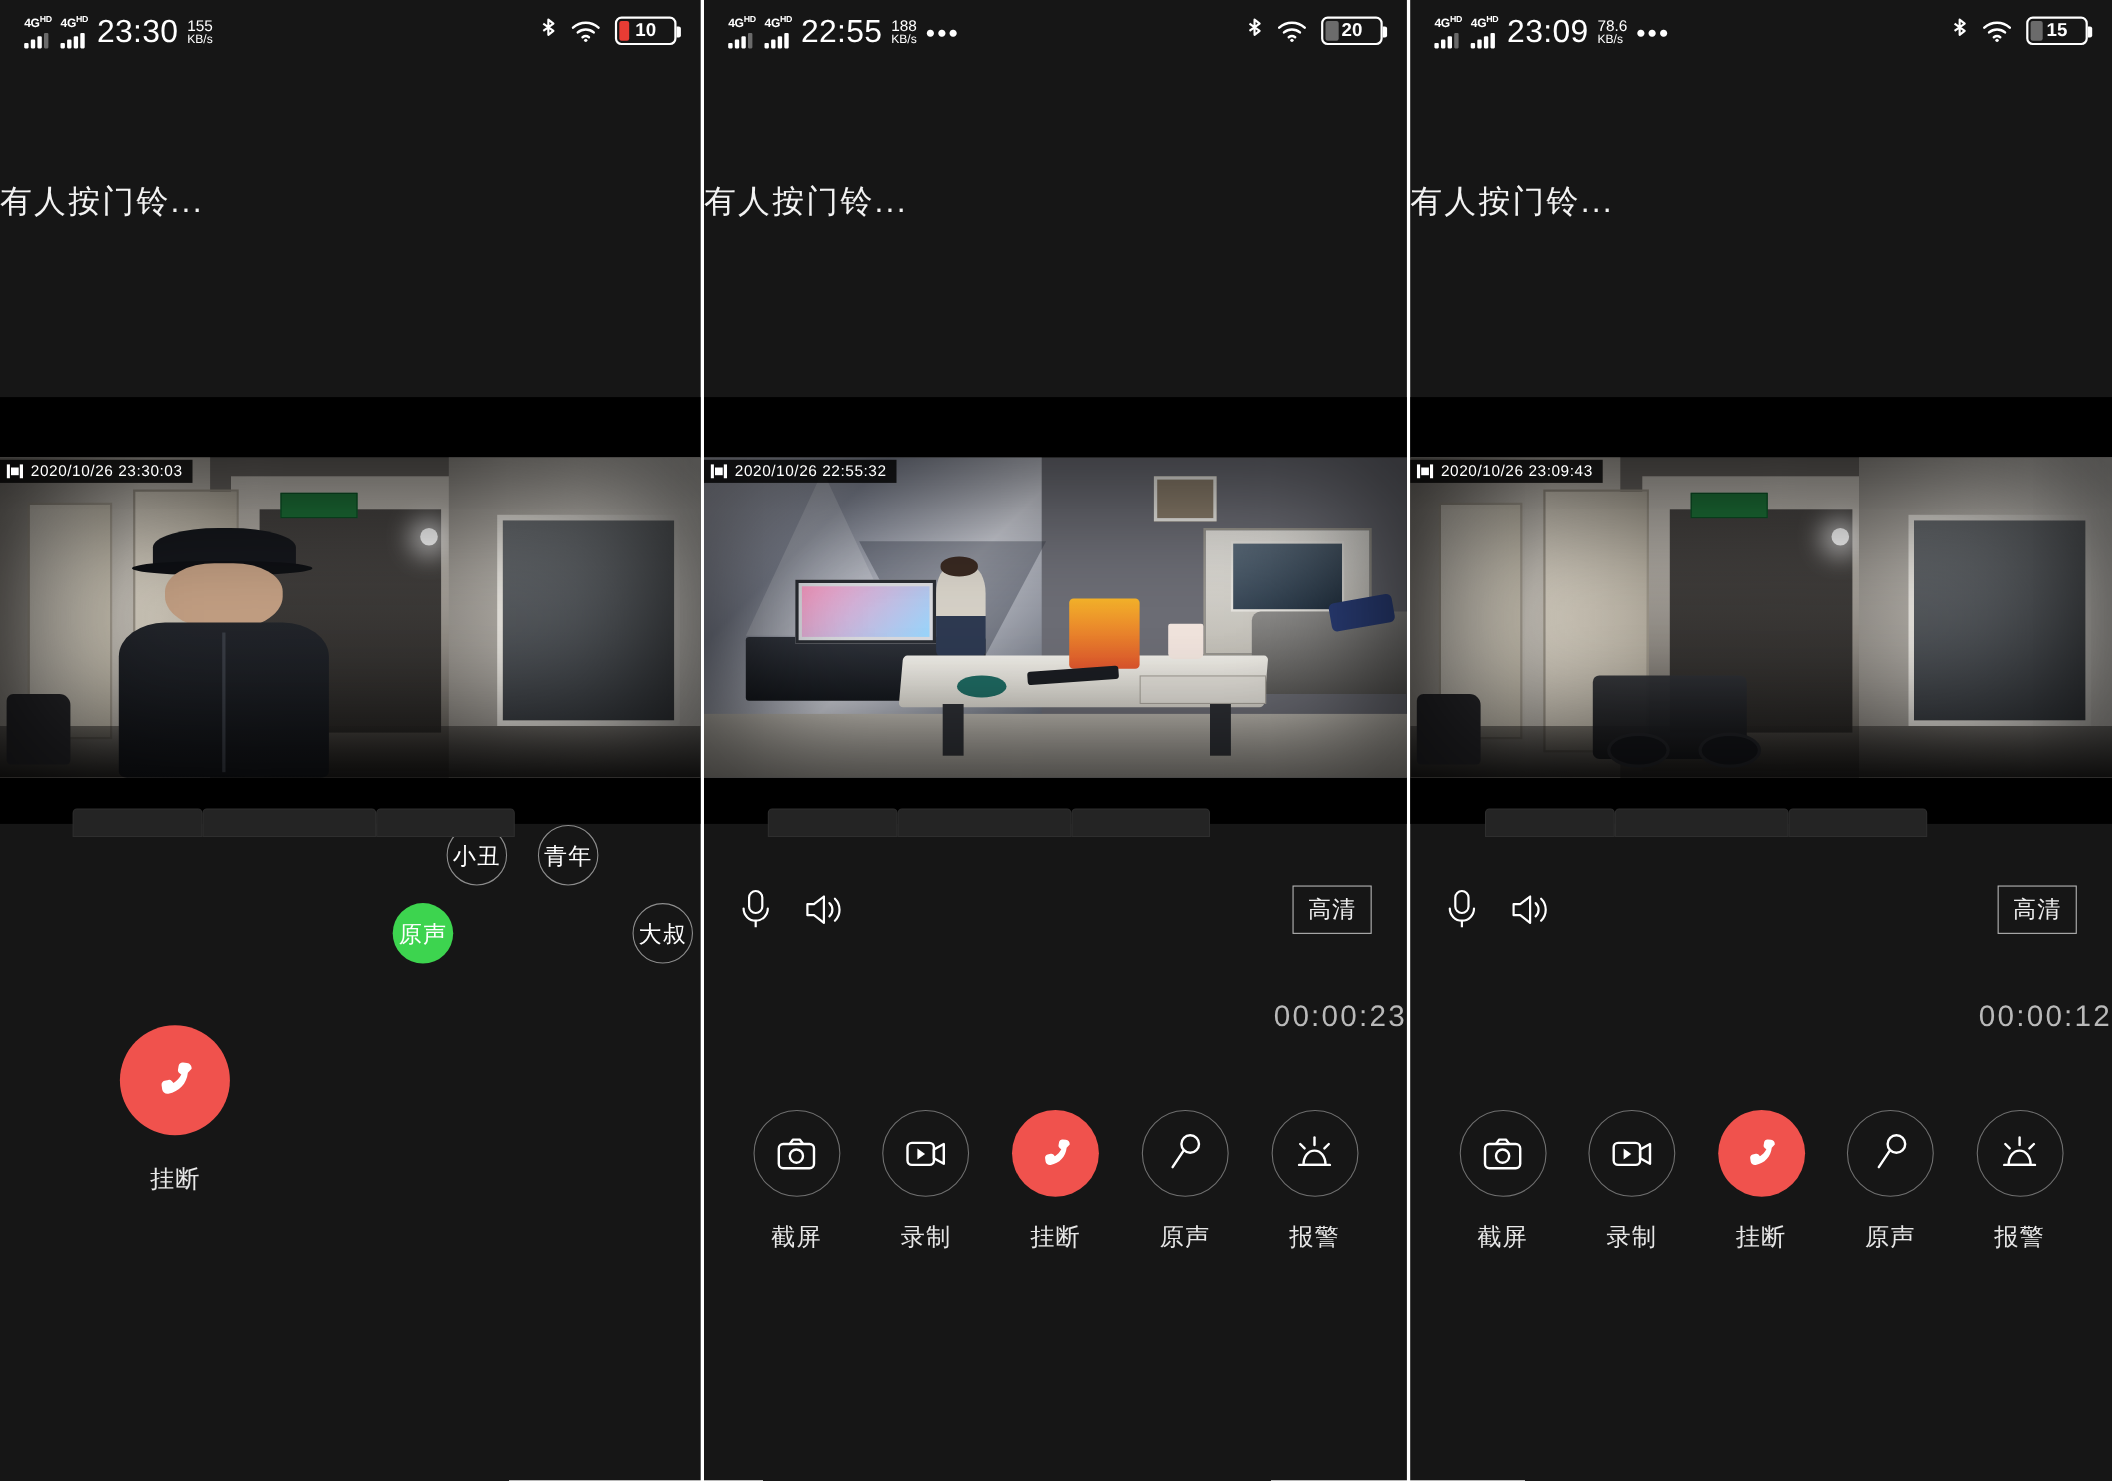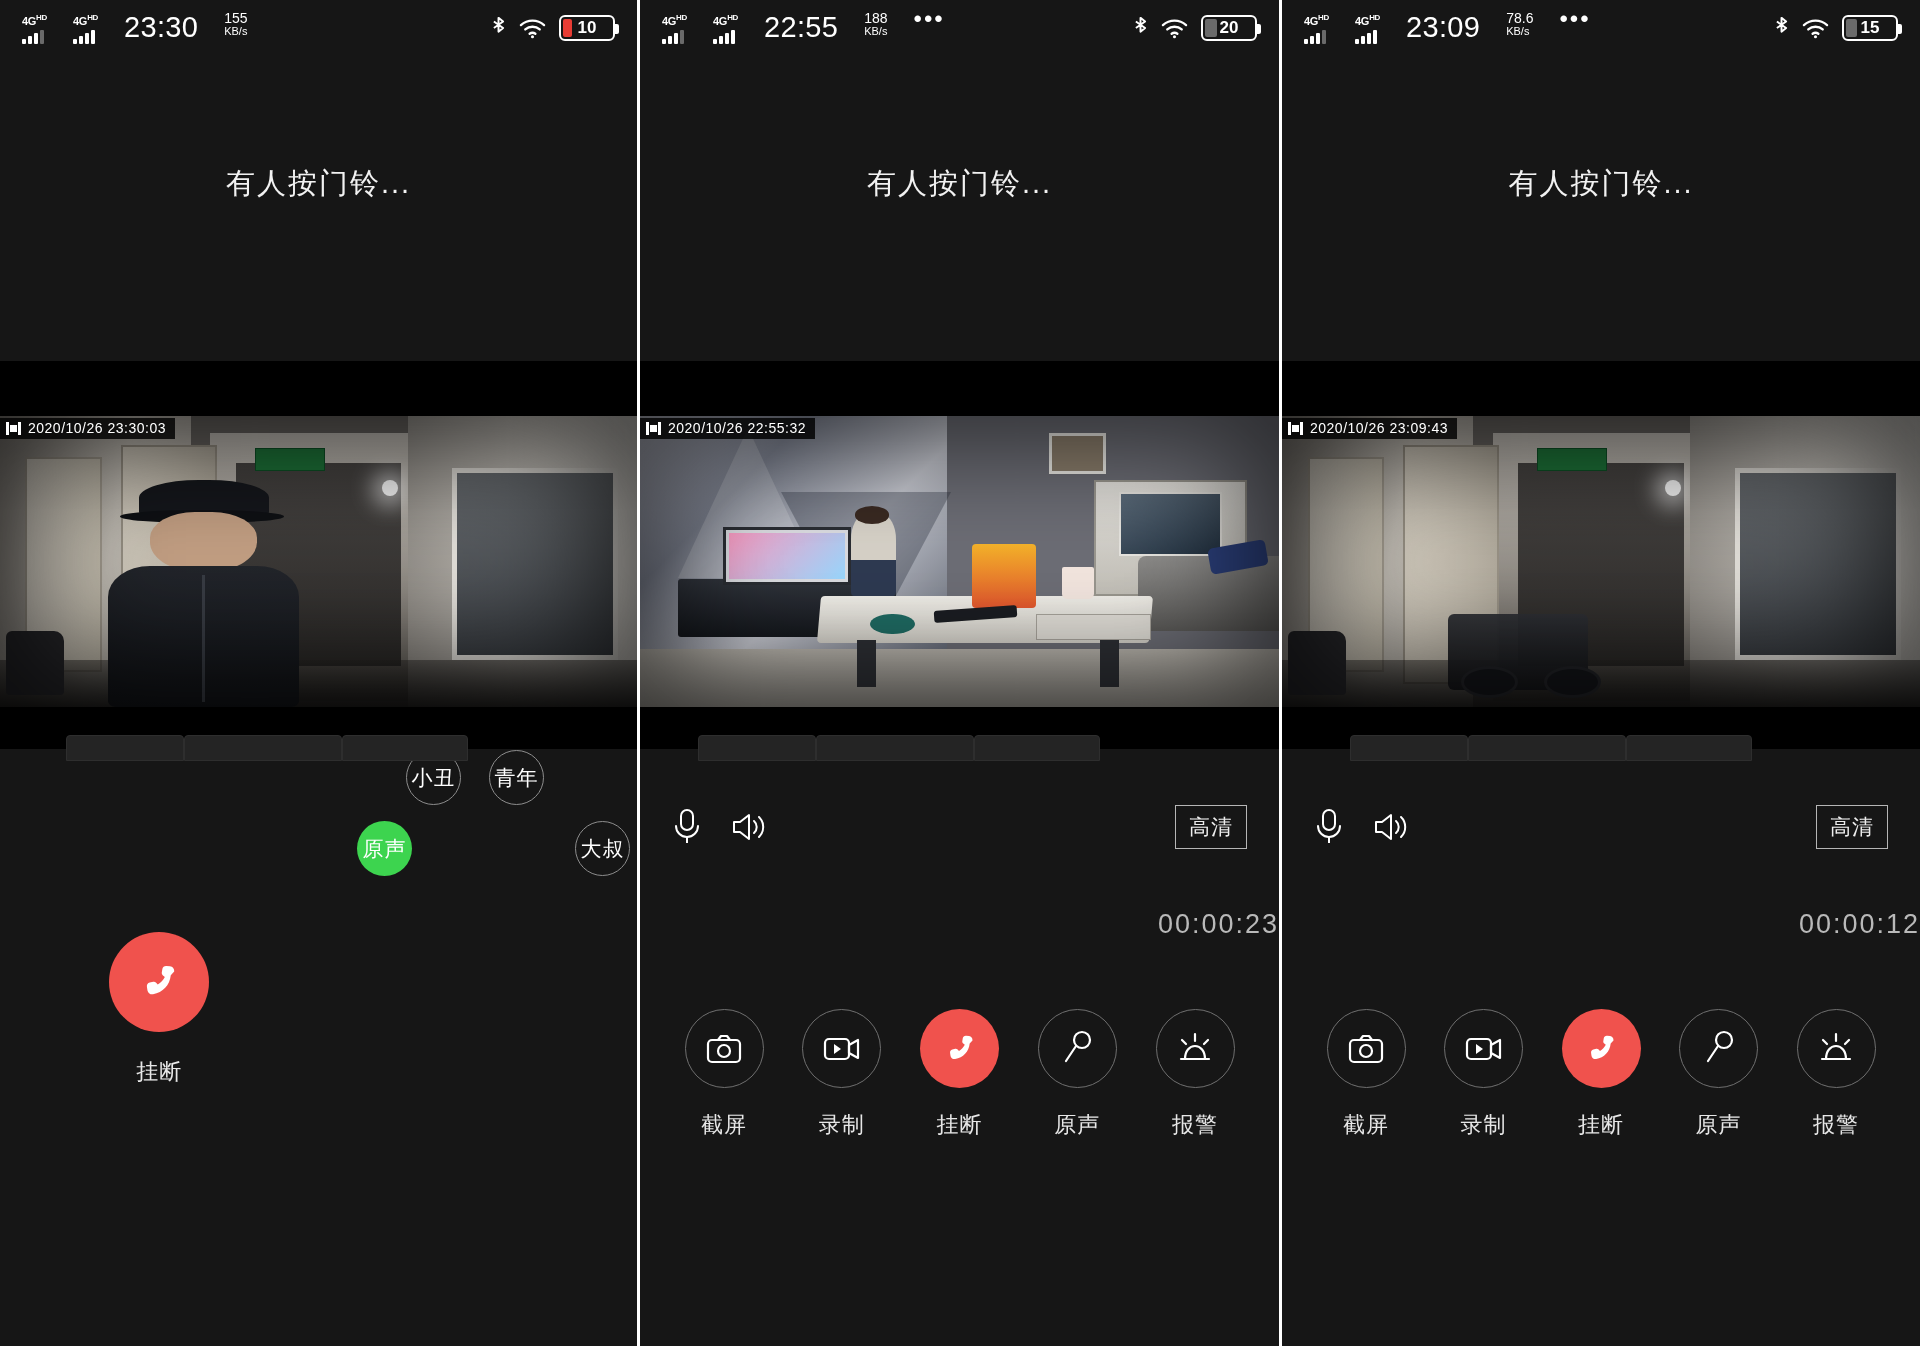--- a/index.html
+++ b/index.html
@@ -21,21 +21,21 @@
   .panel:nth-child(2){ width:638px; }
   .panel:nth-child(3){ width:639px; }
 
   
   .statusbar {
     position:relative; height:56px;
     display:flex; align-items:center;
     padding:0 22px;
     color:#fff;
   }
-  .sb-left { display:flex; align-items:flex-start; gap:26px; }
+  .sb-left { display:flex; align-items:flex-end; gap:8px; }
   .sig { display:flex; flex-direction:column; align-items:flex-start; }
   .sig-label { font-size:11px; font-weight:bold; letter-spacing:-0.3px; line-height:11px; }
   .sig-label sup { font-size:8px; vertical-align:super; }
   .bars { display:flex; align-items:flex-end; gap:2px; height:15px; margin-top:2px; }
   .bars i { display:block; width:4px; background:#fff; border-radius:1px; }
   .bars i:nth-child(1){ height:5px; }
   .bars i:nth-child(2){ height:8px; }
   .bars i:nth-child(3){ height:11px; }
   .bars i:nth-child(4){ height:14px; }
   .bars.dim i:nth-child(4){ background:#6a6a6a; }
@@ -59,21 +59,21 @@
   }
   .battery .fill { height:100%; border-radius:2px; }
   .battery .pct {
     position:absolute; left:0; right:0; text-align:center;
     font-size:17px; line-height:20px; font-weight:bold; color:#fff;
   }
 
   
   .ring-area {
     height:305px;
-    display:flex; align-items:flex-start; justify-content:center;
+    display:flex; align-items:flex-start; 
     padding-top:108px;
   }
   .ring-text { color:#f2f2f2; font-size:29px; letter-spacing:2px; }
 
   
   .video-band { background:#000; }
   .video-band.pre { height:55px; }
   .video {
     position:relative; width:100%; height:291px; overflow:hidden; background:#2a2a2a;
   }

